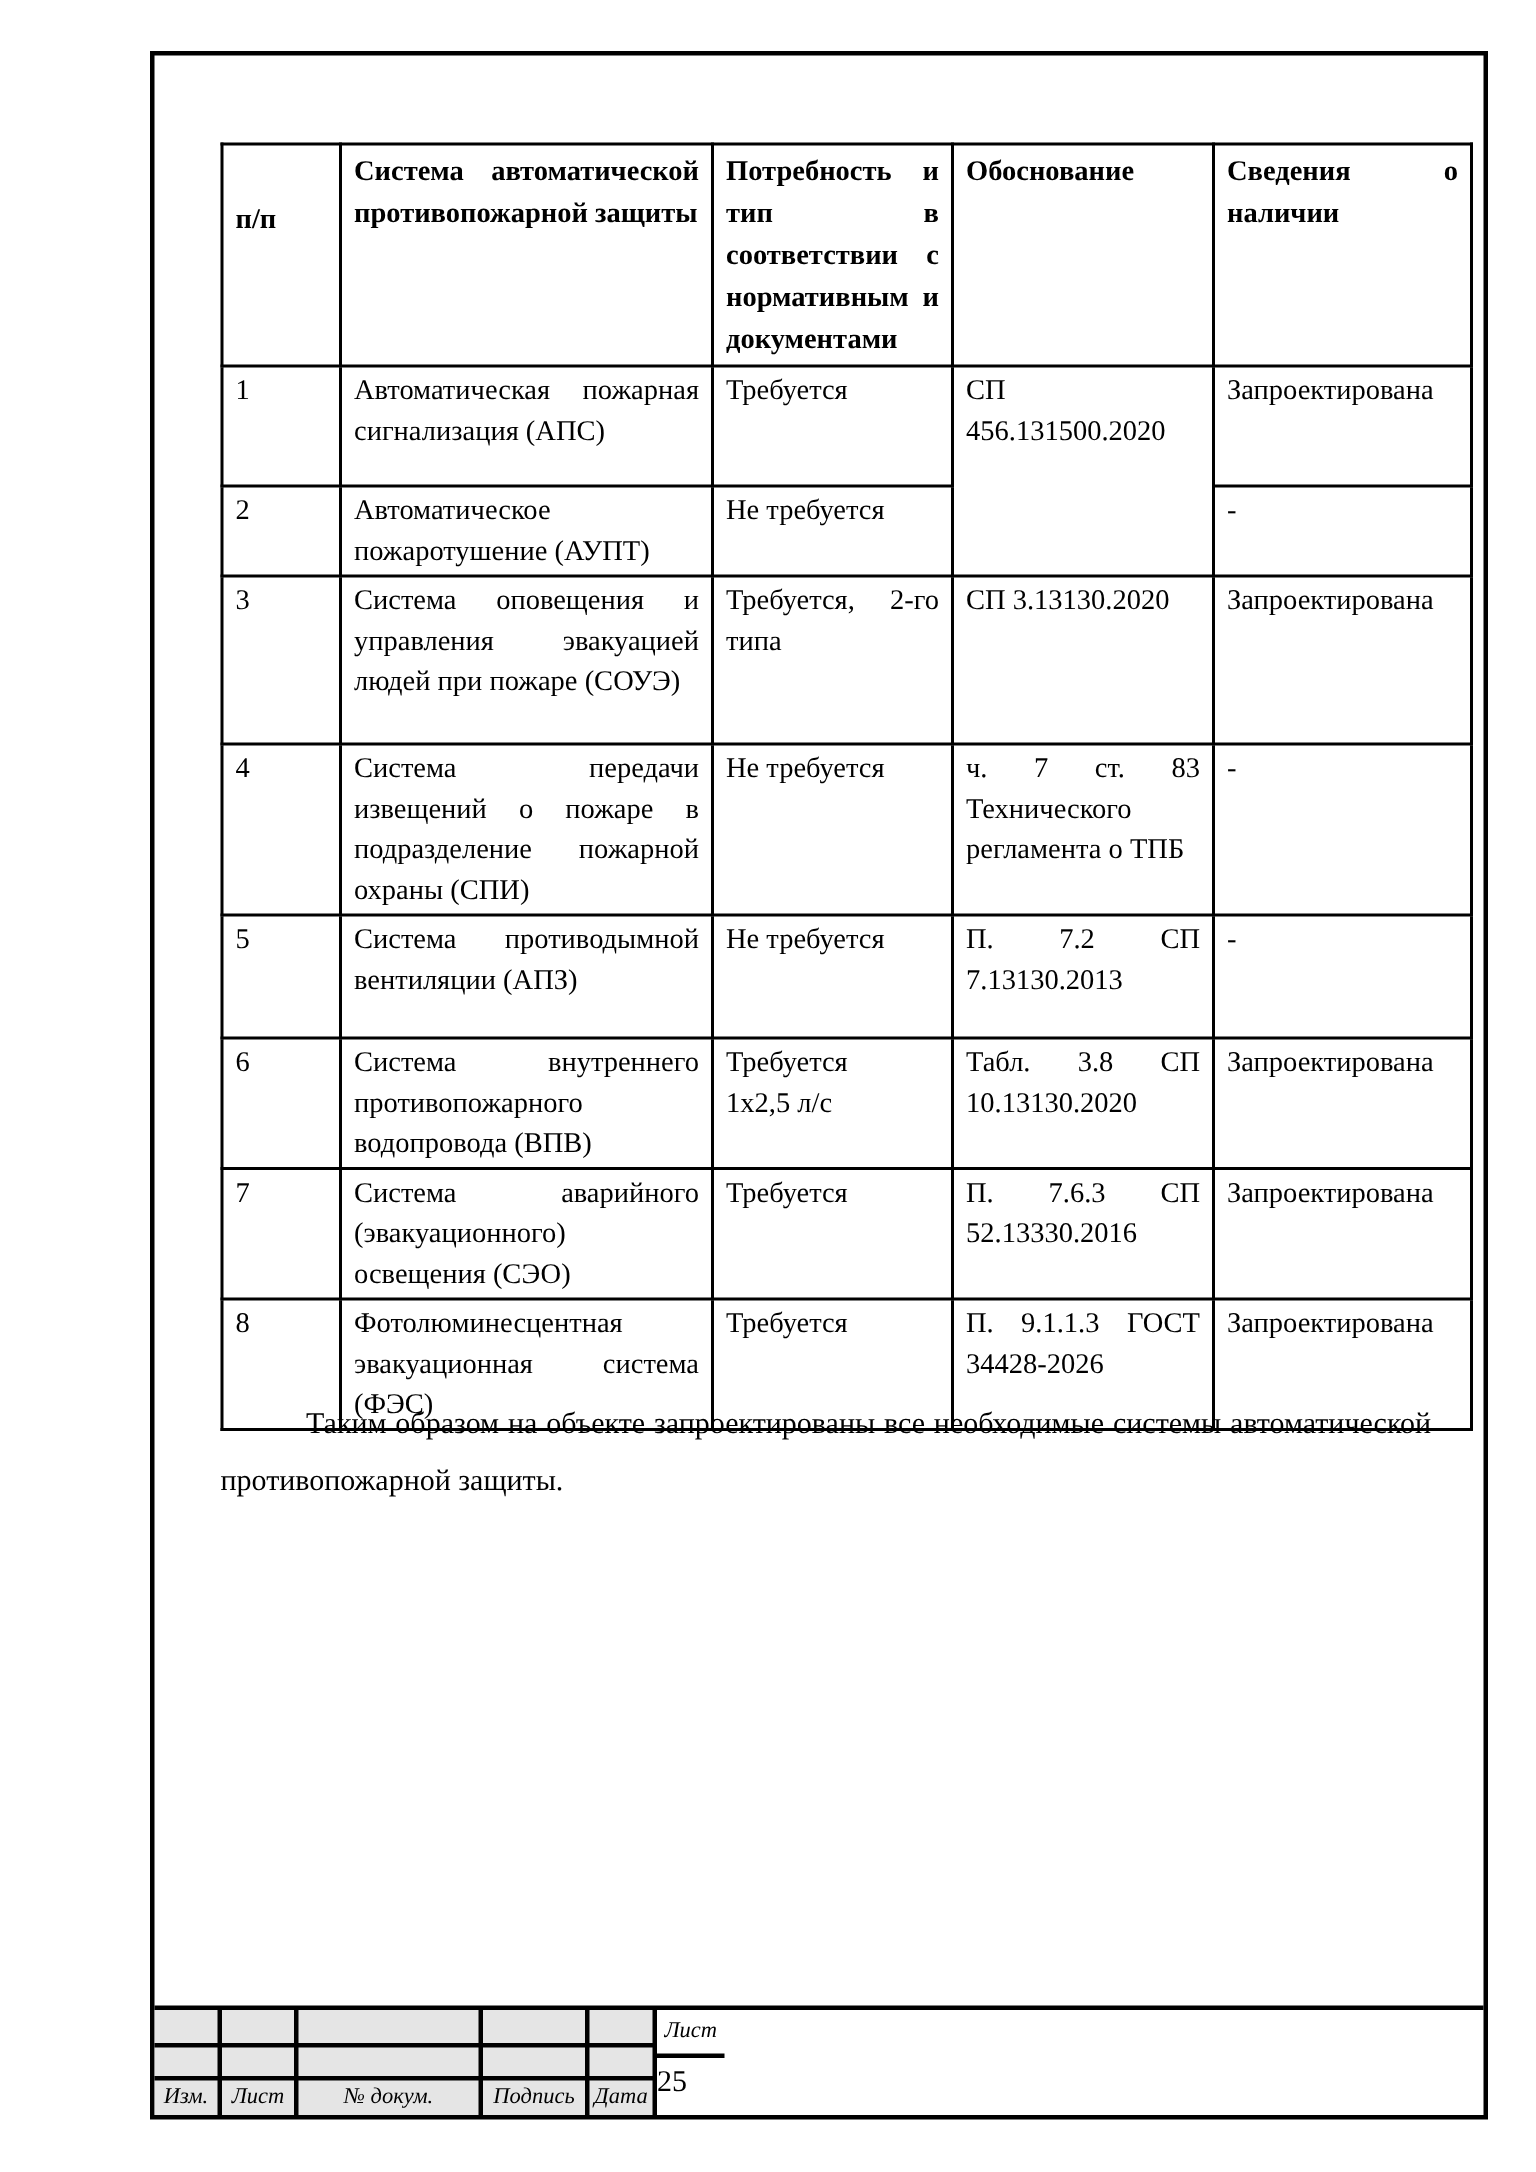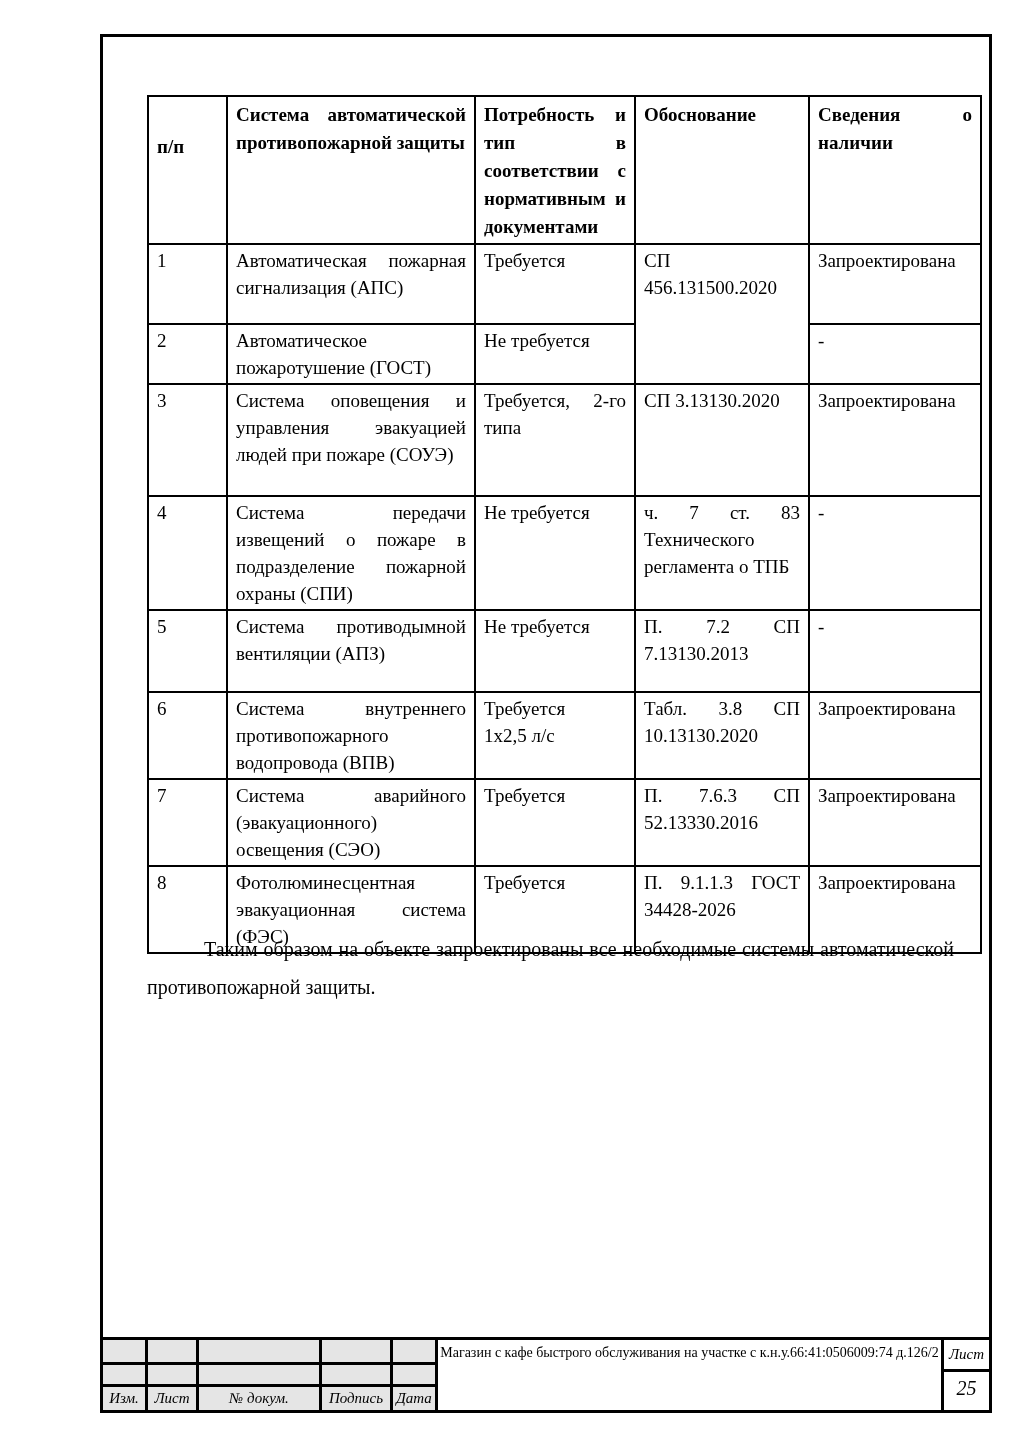--- a/index.html
+++ b/index.html
@@ -53,21 +53,21 @@
   .tb-title {
     flex:1; border-right:3px solid #000; text-align:center;
     font-size:14px; line-height:17px; padding-top:4px;
   }
   .tb-sheet { width:45px; display:flex; flex-direction:column; }
   .tb-sheet-label {
     height:32px; border-bottom:3px solid #000;
     font-style:italic; font-size:15px; text-align:center; padding-top:6px;
   }
   .tb-sheet-num {
-    flex:1; font-style:italic; font-size:20px; text-align:center; padding-top:5px;
+    flex:1; font-size:20px; padding-top:5px;
   }
 </style>
 </head>
 <body>
 
 <div class="frame">
 
   <table class="doc-table">
     <colgroup>
       <col style="width:79px">
@@ -88,21 +88,21 @@
     <tbody>
       <tr class="r0">
         <td class="cell-num">1</td>
         <td>Автоматическая пожарная сигнализация (АПС)</td>
         <td>Требуется</td>
         <td rowspan="2">СП 456.131500.2020</td>
         <td>Запроектирована</td>
       </tr>
       <tr class="r1">
         <td class="cell-num">2</td>
-        <td>Автоматическое пожаротушение (ГОСТ)</td>
+        <td>Автоматическое пожаротушение (АУПТ)</td>
         <td>Не требуется</td>
         <td>-</td>
       </tr>
       <tr class="r2">
         <td class="cell-num">3</td>
         <td>Система оповещения и управления эвакуацией людей при пожаре (СОУЭ)</td>
         <td>Требуется, 2-го типа</td>
         <td>СП 3.13130.2020</td>
         <td>Запроектирована</td>
       </tr>
@@ -158,20 +158,19 @@
       <div class="tb-cell"></div>
       <div class="tb-cell"></div>
       <div class="tb-cell"></div>
       <div class="tb-cell"></div>
       <div class="tb-cell">Изм.</div>
       <div class="tb-cell">Лист</div>
       <div class="tb-cell">№ докум.</div>
       <div class="tb-cell">Подпись</div>
       <div class="tb-cell">Дата</div>
     </div>
-    <div class="tb-title">Магазин с кафе быстрого обслуживания на участке с к.н.у.66:41:0506009:74 д.126/2</div>
     <div class="tb-sheet">
       <div class="tb-sheet-label">Лист</div>
       <div class="tb-sheet-num">25</div>
     </div>
   </div>
 
 </div>
 
 </body></html>

